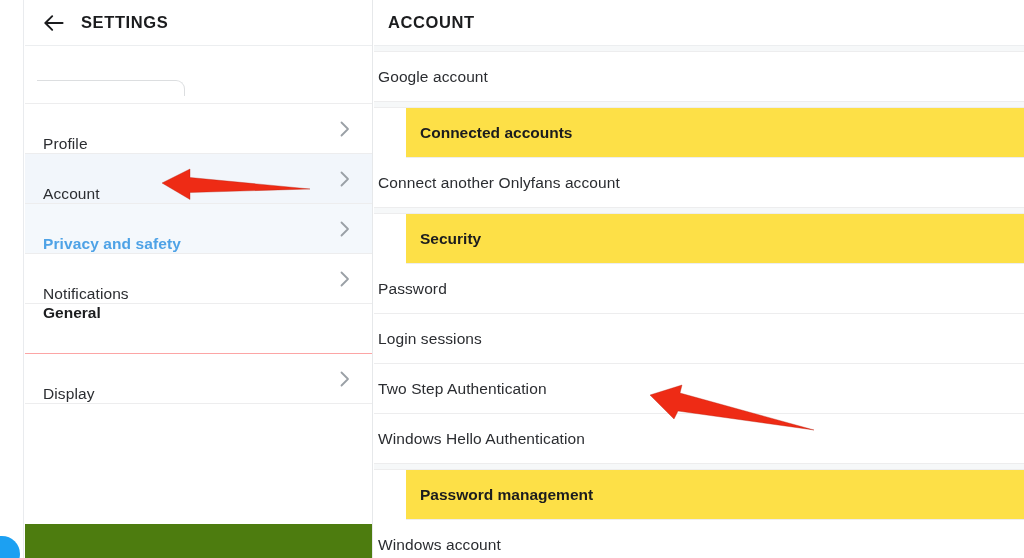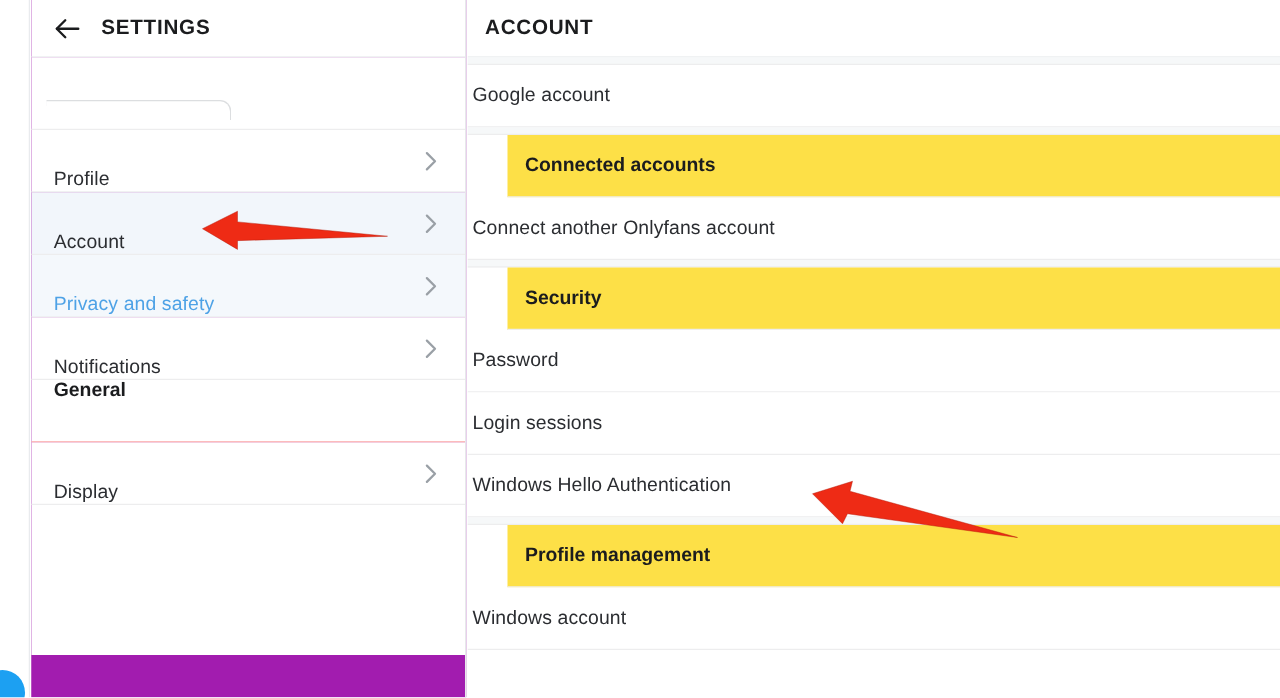--- a/index.html
+++ b/index.html
@@ -41,21 +41,21 @@
     background: #1ca0f2;
     box-shadow: 0 0 0 3px #ffffff;
     z-index: 6;
   }
 
   
   .sidebar {
     position: absolute;
     left: 25px; top: 0;
     width: 348px; height: 558px;
-    background: #a21caf;
+    background: #4d7c0f;
     border-right: 1px solid #e6e8ea;
     overflow: hidden;
   }
 
   .sidebar-header {
     height: 46px;
     display: flex;
     align-items: center;
     padding-left: 16px;
     background: #ffffff;
@@ -110,21 +110,21 @@
     border-bottom: 1px solid #ededee;
     cursor: pointer;
   }
   .row .label {
     font-size: 15.5px;
     color: #2b2d31;
     letter-spacing: 0.1px;
   }
   .row.selected { background: #f2f6fb; }
   .row.link-row { background: #f4f8fc; }
-  .row.link-row .label { color: #4ea2e6; }
+  .row.link-row .label { color: #4ea2e6; font-weight: bold; }
 
   .chev {
     position: absolute;
     right: 20px;
     top: 50%;
     transform: translateY(-50%);
     width: 14px; height: 14px;
     display: flex; align-items: center; justify-content: center;
   }
 
@@ -309,25 +309,28 @@
         <div class="c-head">
           <span class="label">Security</span>
         </div>
         <div class="c-row">
           <span class="label">Password</span>
         </div>
         <div class="c-row">
           <span class="label">Login sessions</span>
         </div>
         <div class="c-row">
+          <span class="label">Two Step Authentication</span>
+        </div>
+        <div class="c-row">
           <span class="label">Windows Hello Authentication</span>
         </div>
         <div class="c-band"></div>
         <div class="c-head">
-          <span class="label">Profile management</span>
+          <span class="label">Password management</span>
         </div>
         <div class="c-row">
           <span class="label">Windows account</span>
         </div>
       </div>
   </div>
 
   <svg class="arrow-anno" id="arrow-sidebar" viewBox="0 0 152 48">
     <path d="M2 21 L30 7 L30 15.5 L150 27 L30 30.5 L30 37.5 Z" fill="#ee2b15"></path>
     <path d="M2 21 L30 7 L30 15.5 L150 27 L30 30.5 L30 37.5 Z" fill="none" stroke="#b51a08" stroke-width="0.7" opacity="0.5"></path>

